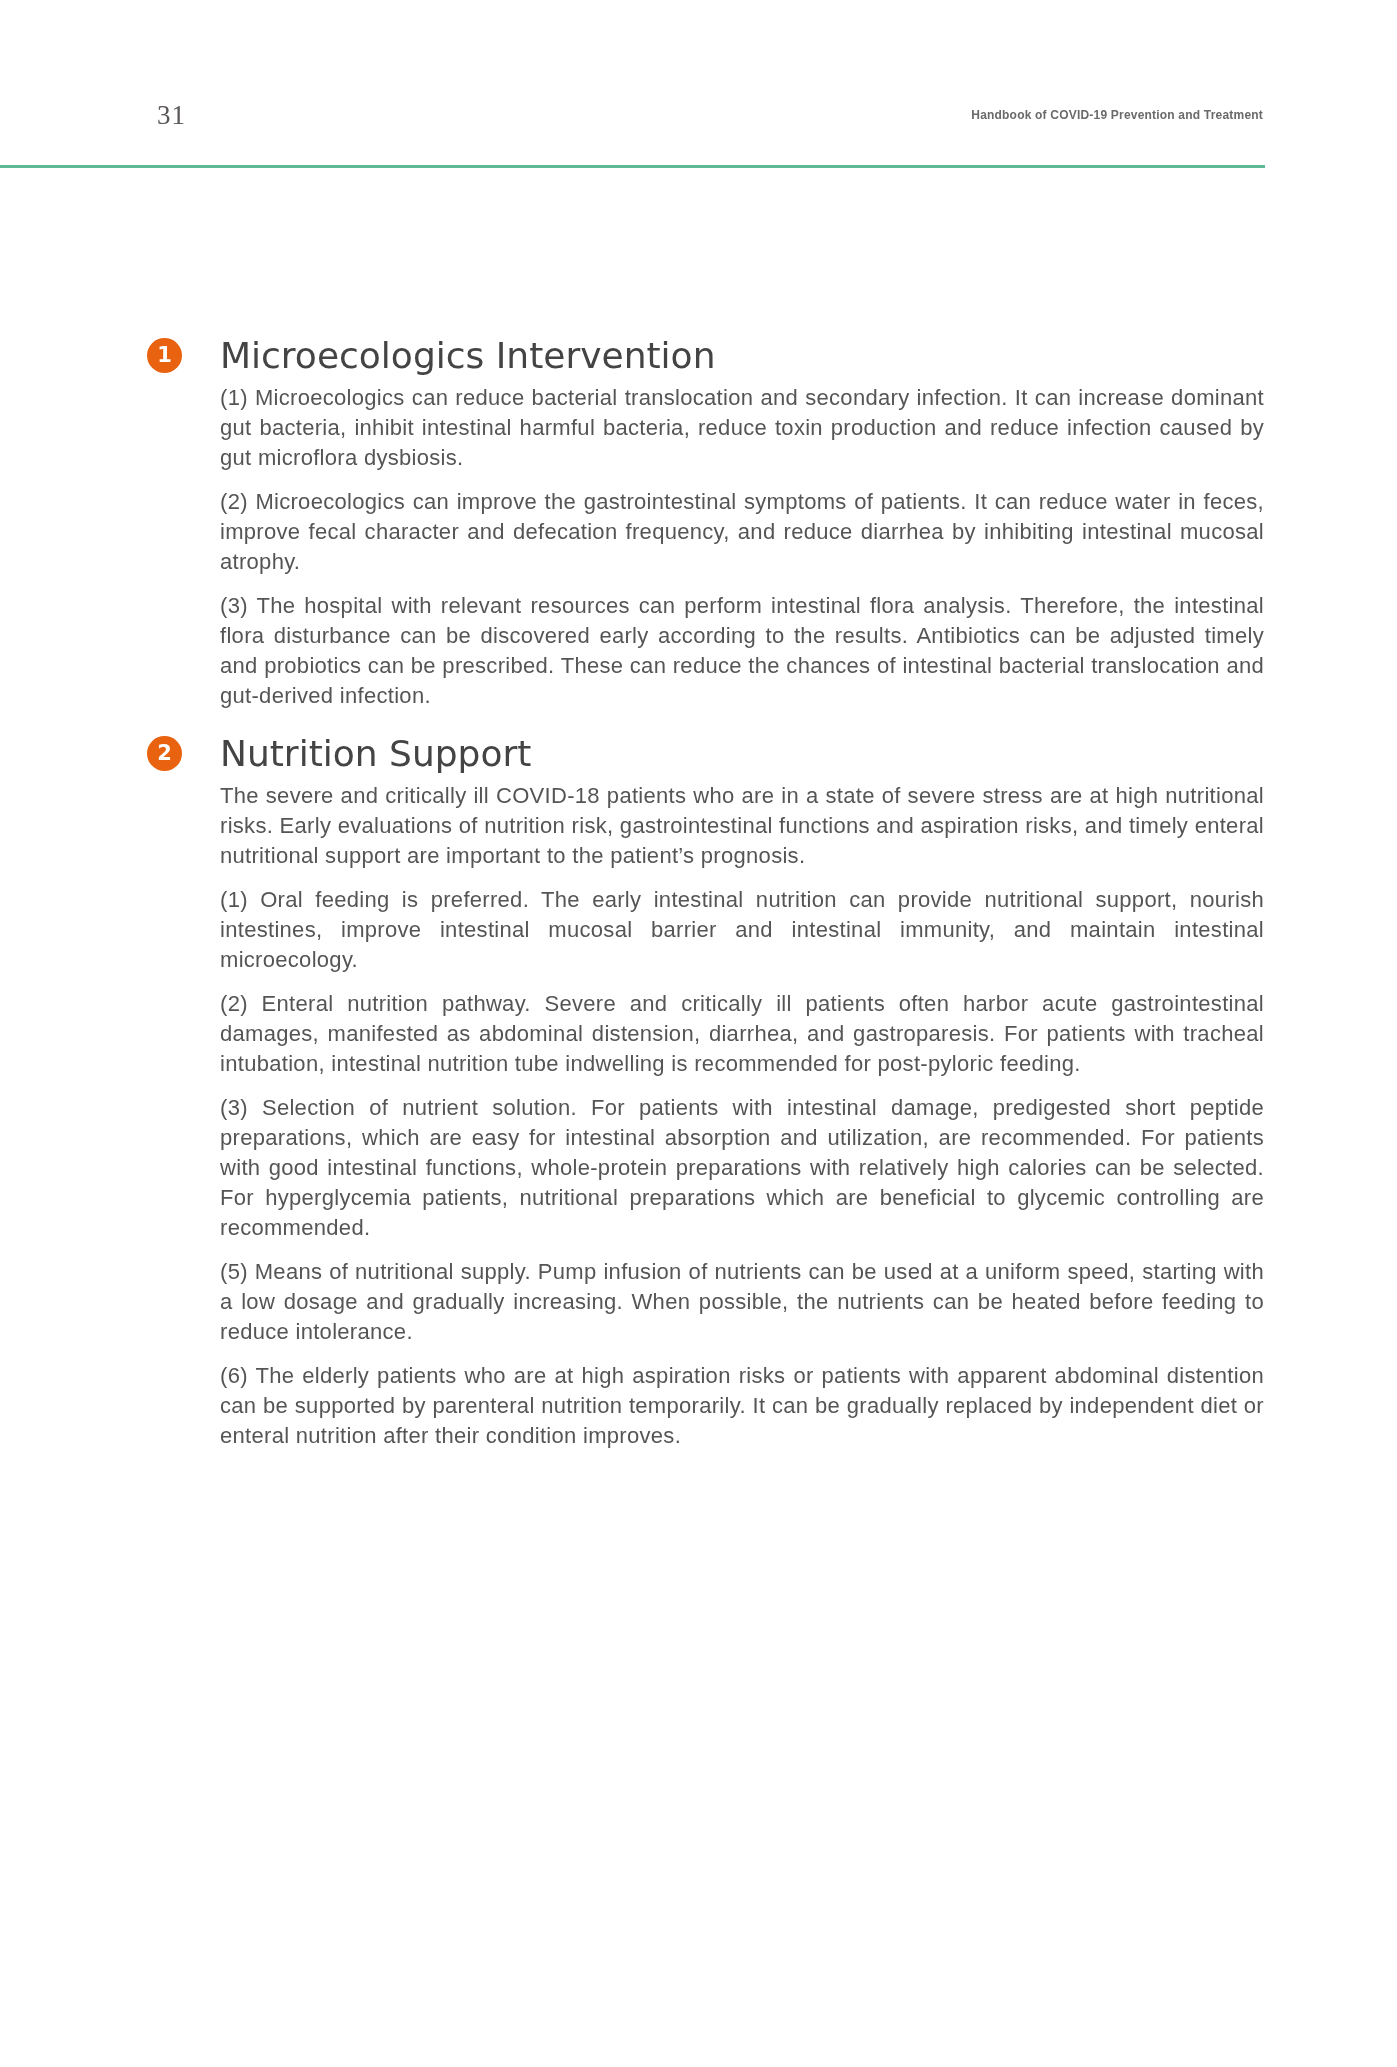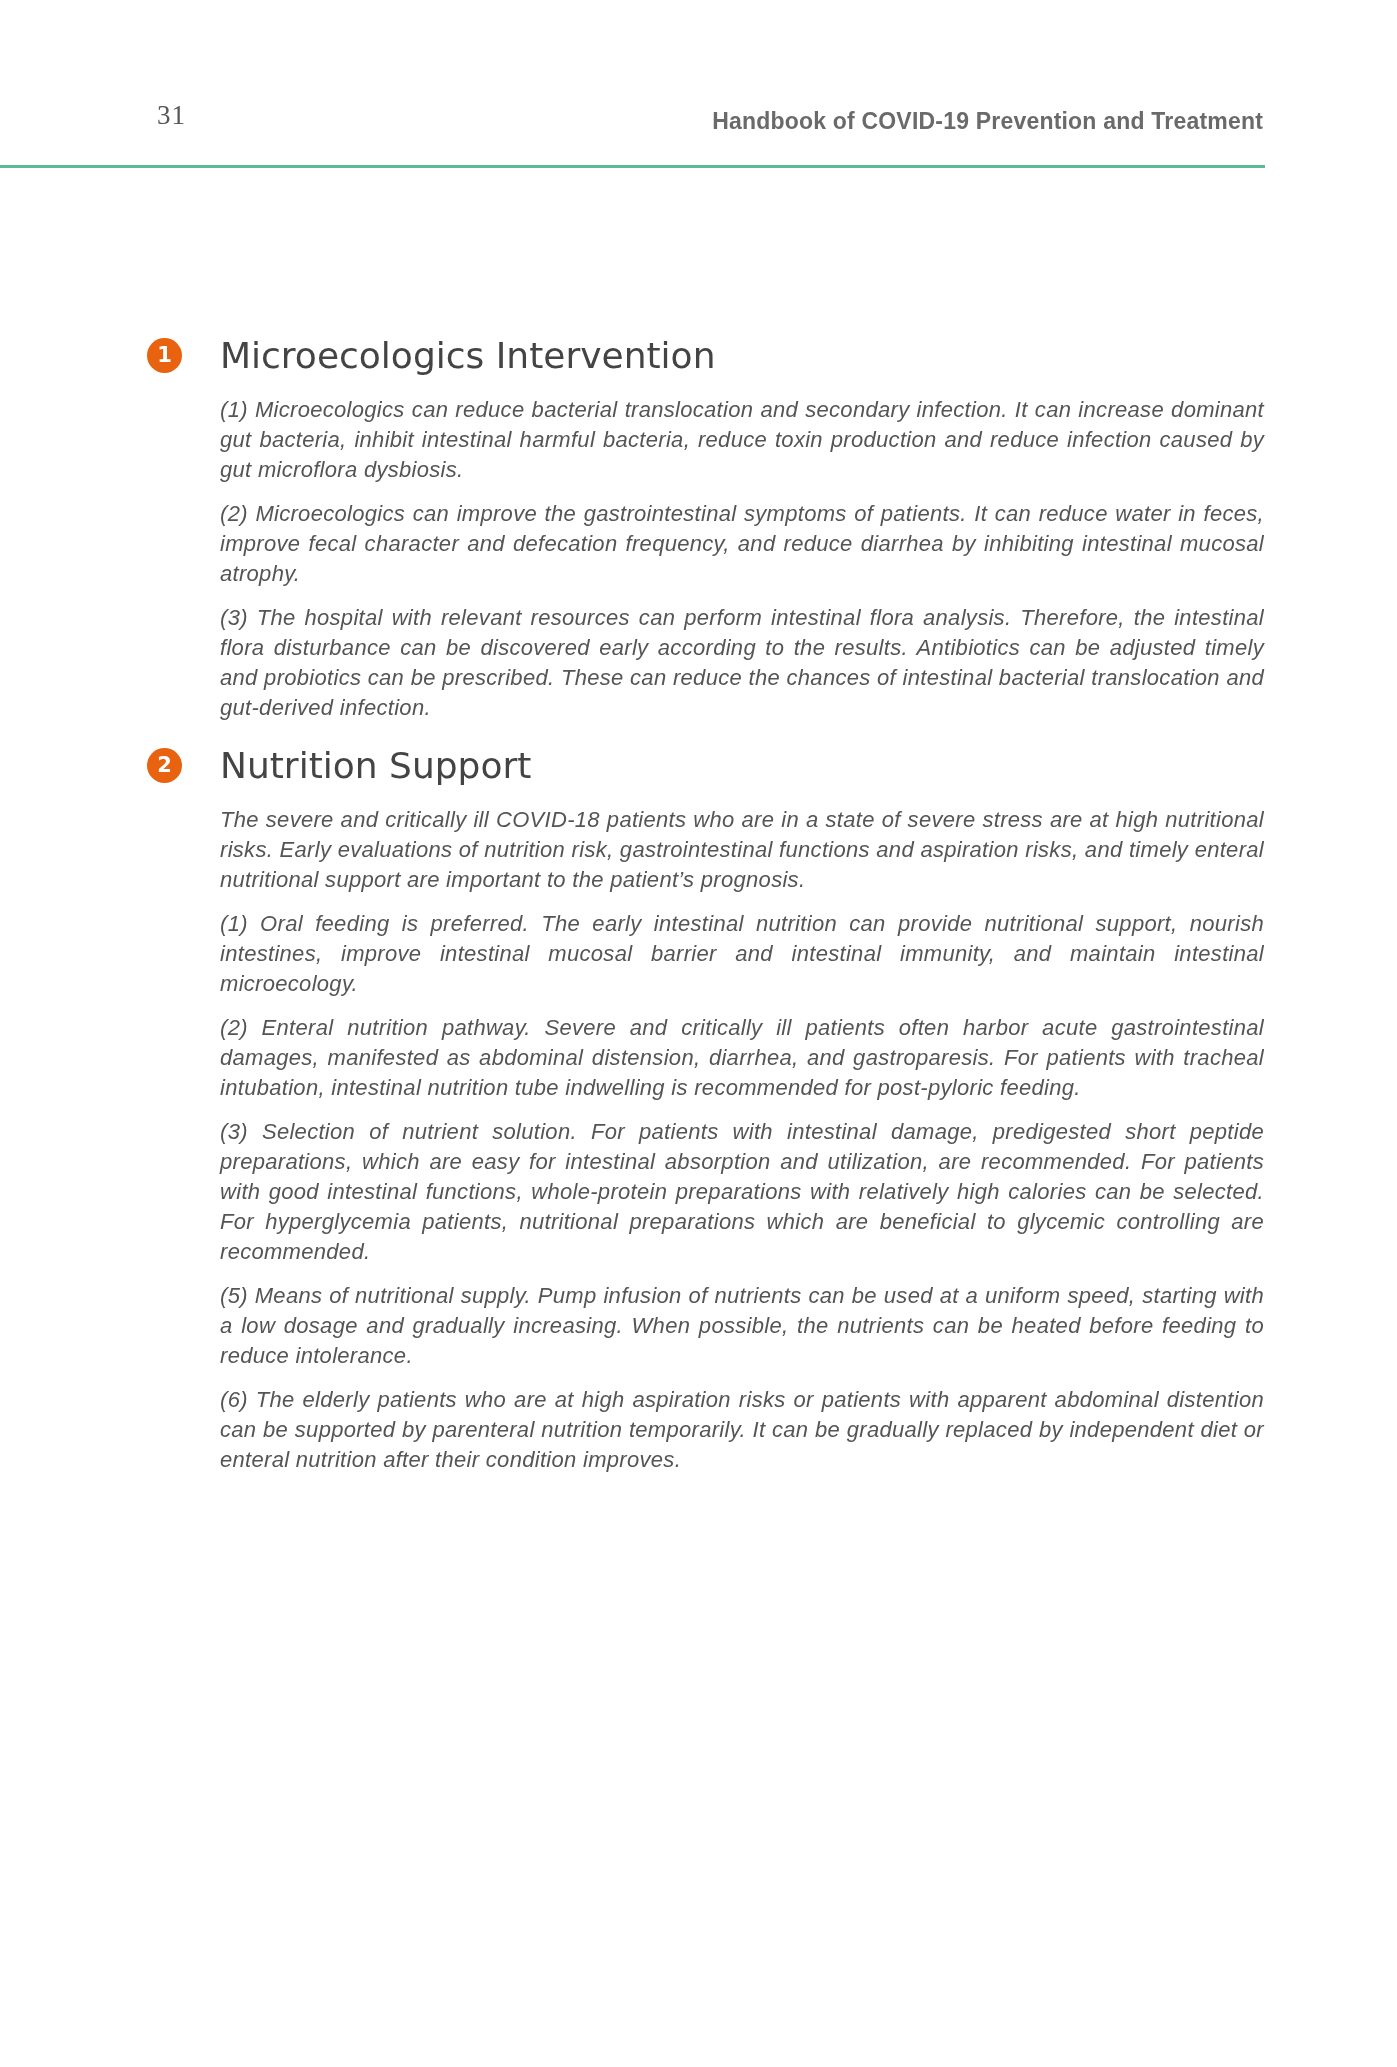--- a/index.html
+++ b/index.html
@@ -1,30 +1,30 @@
 <!DOCTYPE html>
 <html><head>
 <meta charset="utf-8">
 <style>
   html, body { margin: 0; padding: 0; background: #ffffff; }
   body { width: 1397px; height: 2067px; position: relative; overflow: hidden;
          font-family: "DejaVu Sans", sans-serif; color: #555555; }
   .page-number { position: absolute; left: 157px; top: 100px; font-size: 27px;
          color: #5a5556; letter-spacing: 1px; font-family: Liberation Serif, serif; }
-  .running-head { position: absolute; right: 134px; top: 108px; font-size: 23px;
+  .running-head { position: absolute; right: 134px; top: 108px; font-size: 12px;
          color: #6a6a6a; font-family: "Liberation Sans", sans-serif; font-weight: bold; letter-spacing: 0.2px; }
   .header-rule { position: absolute; left: 0; top: 165px; width: 1265px; height: 3px; background: #5fb896; }
   .content { position: absolute; left: 147px; top: 335px; width: 1117px; }
   .section { position: relative; margin-bottom: 22px; }
   .section-head { display: flex; align-items: center; height: 40px; }
   .badge { width: 35px; height: 35px; border-radius: 50%; background: #e8620f; color: #fff;
            font-weight: bold; font-size: 21px; display: flex; align-items: center; justify-content: center;
            font-family: "DejaVu Sans", sans-serif; flex: none; }
   .section-title { margin-left: 38px; font-size: 36px; color: #444; font-family: "DejaVu Sans", sans-serif; font-weight: normal; }
-  .paras { margin-left: 73px; margin-top: 20px; font-style: italic; }
+  .paras { margin-left: 73px; margin-top: 8px; }
   .para { font-size: 22px; line-height: 30px; text-align: justify; margin: 0 0 14px 0;
           font-family: "Liberation Sans", sans-serif; color: #555; letter-spacing: 0.3px; }
 </style>
 </head>
 <body>
 
 <div class="page-number">31</div>
 <div class="running-head">Handbook of COVID-19 Prevention and Treatment</div>
 <div class="header-rule" style="background: rgb(95, 184, 150);"></div>
 

